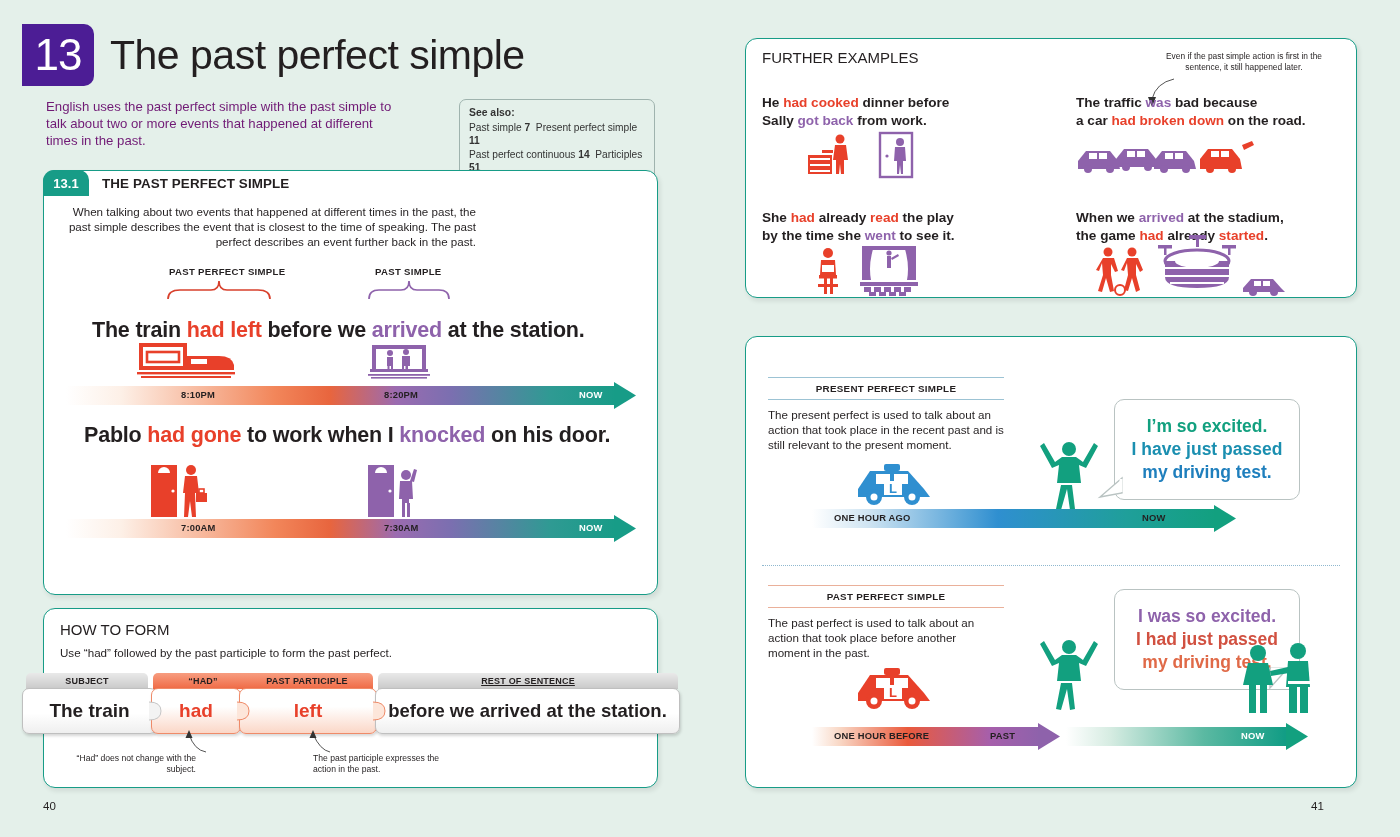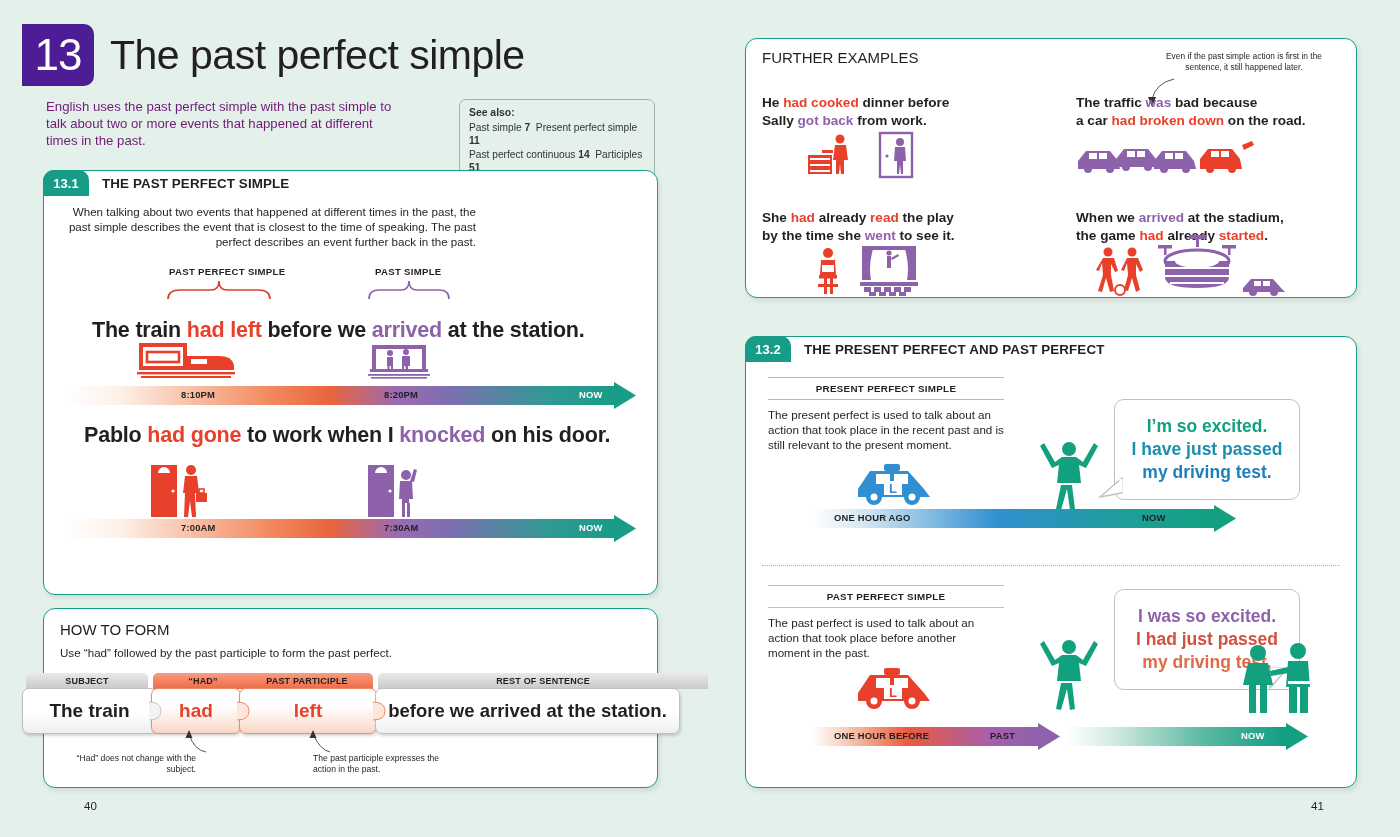--- a/index.html
+++ b/index.html
@@ -270,21 +270,21 @@
   <div class="panel" style="left:43px; top:608px; width:615px; height:180px;">
     <div class="plain-head" style="left:16px; top:12px;">HOW TO FORM</div>
     <div class="body-text" style="position:absolute; left:16px; top:36px; width:520px;">Use “had” followed by the past participle to form the past perfect.</div>
   </div>
 
   <div class="puzzle" style="left:20px; top:673px; width:662px; height:64px;">
     <div class="pz-caps">
       <div class="pz-cap grey" style="left:6px;   width:122px;">SUBJECT</div>
       <div class="pz-cap orng" style="left:133px; width:100px;">“HAD”</div>
       <div class="pz-cap orng" style="left:221px; width:132px;">PAST PARTICIPLE</div>
-      <div class="pz-cap grey" style="left:358px; width:330px;">REST OF SENTENCE</div>
+      <div class="pz-cap grey" style="left:358px; width:300px;text-decoration:underline;">REST OF SENTENCE</div>
     </div>
     <div class="pz-row">
       <div class="pz-piece white" style="left:2px;   width:135px;">The train</div>
       <div class="pz-piece peach" style="left:131px; width:90px;">had</div>
       <div class="pz-piece peach" style="left:219px; width:138px;">left</div>
       <div class="pz-piece white" style="left:355px; width:305px; font-size:18.5px;">before we arrived at the station.</div>
       <svg style="position:absolute; left:128px; top:13px;" width="14" height="20">
         <path d="M1,1 Q13,1 13,10 Q13,19 1,19" fill="#f3f3f3" stroke="#c6c6c6" stroke-width="1"></path>
       </svg>
       <svg style="position:absolute; left:216px; top:13px;" width="14" height="20">
@@ -299,21 +299,21 @@
       <polygon points="39,0 35.5,8 42.5,8" fill="#333"></polygon>
     </svg>
     <svg style="position:absolute; left:258px; top:57px;" width="60" height="24">
       <path d="M52,22 Q42,20 35,4" fill="none" stroke="#555" stroke-width="1"></path>
       <polygon points="35,0 31.5,8 38.5,8" fill="#333"></polygon>
     </svg>
     <div class="pz-note" style="left:36px; top:80px; width:140px; text-align:right;">“Had” does not change with the subject.</div>
     <div class="pz-note" style="left:293px; top:80px; width:150px;">The past participle expresses the action in the past.</div>
   </div>
 
-  <div class="pagenum" style="left:43px; top:800px;margin-left:41px;">40</div>
+  <div class="pagenum" style="left:43px; top:800px;">40</div>
 </div>
 
 <div class="page page-right">
 
   <div class="panel" style="left:45px; top:38px; width:612px; height:260px;">
     <div class="plain-head" style="left:16px; top:10px;">FURTHER EXAMPLES</div>
 
     <div class="fx-note" style="position:absolute; left:408px; top:12px; width:180px; text-align:center;">Even if the past simple action is first in the sentence, it still happened later.</div>
     <svg style="position:absolute; left:388px; top:38px;" width="46" height="36">
       <path d="M40,2 Q22,6 18,22" fill="none" stroke="#555" stroke-width="1"></path>
@@ -448,24 +448,20 @@
         <rect x="13" y="7" width="7" height="5" fill="#ffffff"></rect>
         <rect x="22" y="7" width="7" height="5" fill="#ffffff"></rect>
         <circle cx="12" cy="18" r="4"></circle>
           <circle cx="33" cy="18" r="4"></circle>
       </g>
     </svg>
   </div>
 
   <div class="panel" style="left:45px; top:336px; width:612px; height:452px;">
 
-    <div class="sec-head">
-      <div class="sec-num">13.2</div>
-      <div class="sec-title">THE PRESENT PERFECT AND PAST PERFECT</div>
-    </div>
 
     <div class="sub-head teal" style="left:22px; top:40px; width:236px;">PRESENT PERFECT SIMPLE</div>
     <div class="body-text" style="position:absolute; left:22px; top:70px; width:240px;">The present perfect is used to talk about an action that took place in the recent past and is still relevant to the present moment.</div>
 
     <div class="bubble" style="left:368px; top:62px; width:186px;">
       <div style="color:#12a07f;">I’m so excited.</div>
       <div style="color:#1a8fb0;">I have just passed</div>
       <div style="color:#1f7fbd;">my driving test.</div>
     </div>
     <svg style="position:absolute; left:350px; top:140px;" width="28" height="22">

